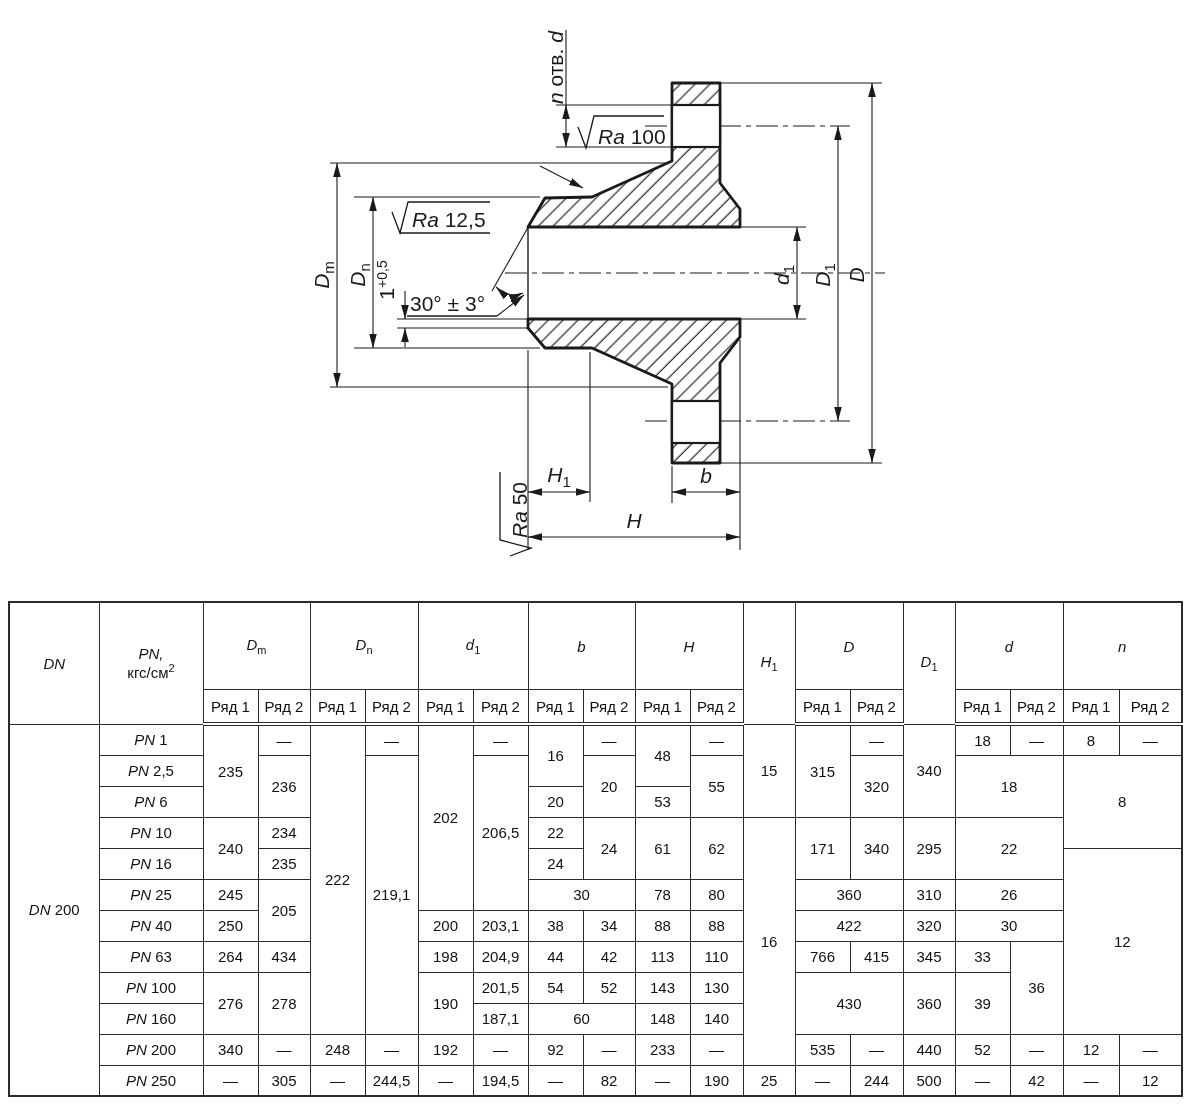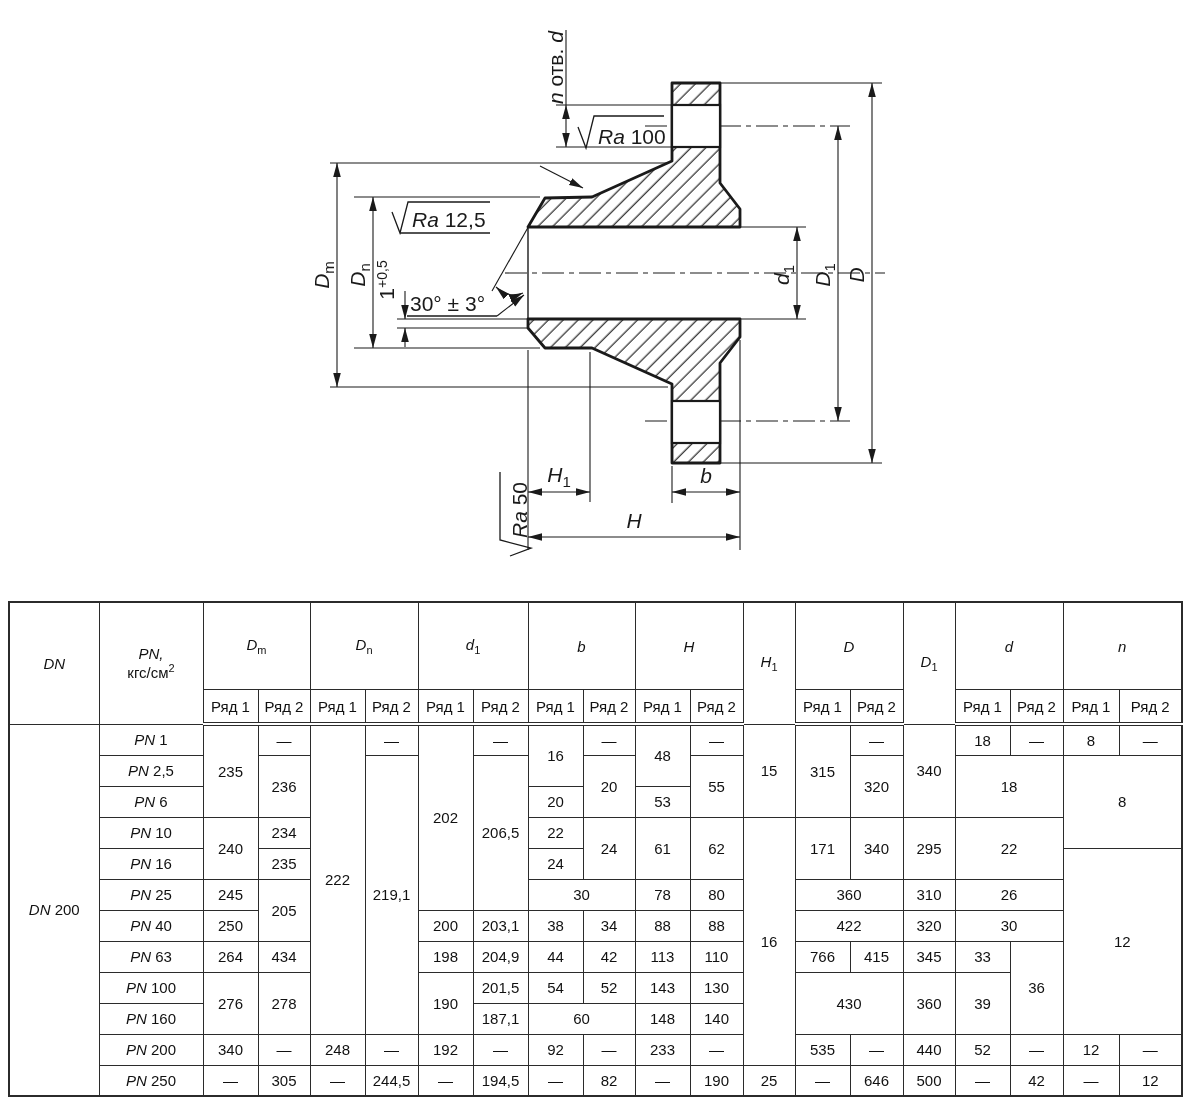--- a/index.html
+++ b/index.html
@@ -349,21 +349,21 @@
           <td>—</td>
           <td>244,5</td>
           <td>—</td>
           <td>194,5</td>
           <td>—</td>
           <td>82</td>
           <td>—</td>
           <td>190</td>
           <td>25</td>
           <td>—</td>
-          <td>646</td>
+          <td>244</td>
           <td>500</td>
           <td>—</td>
           <td>42</td>
           <td>—</td>
           <td>12</td>
         </tr>
       </tbody>
   </table>
 </div>
 

